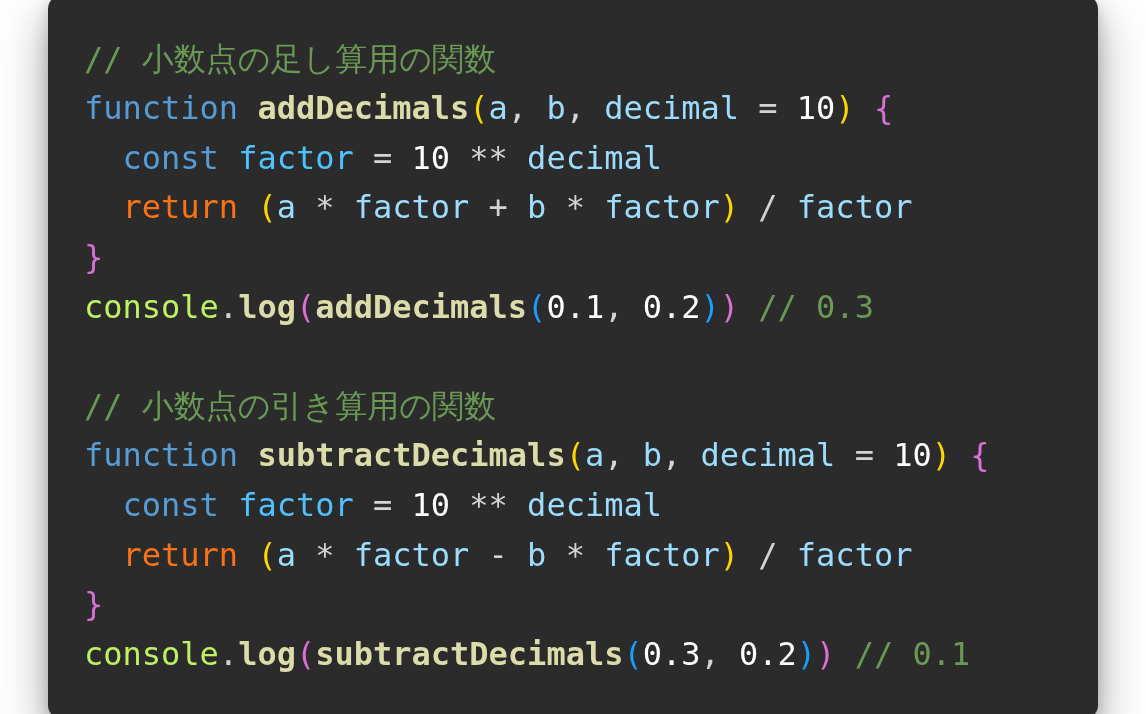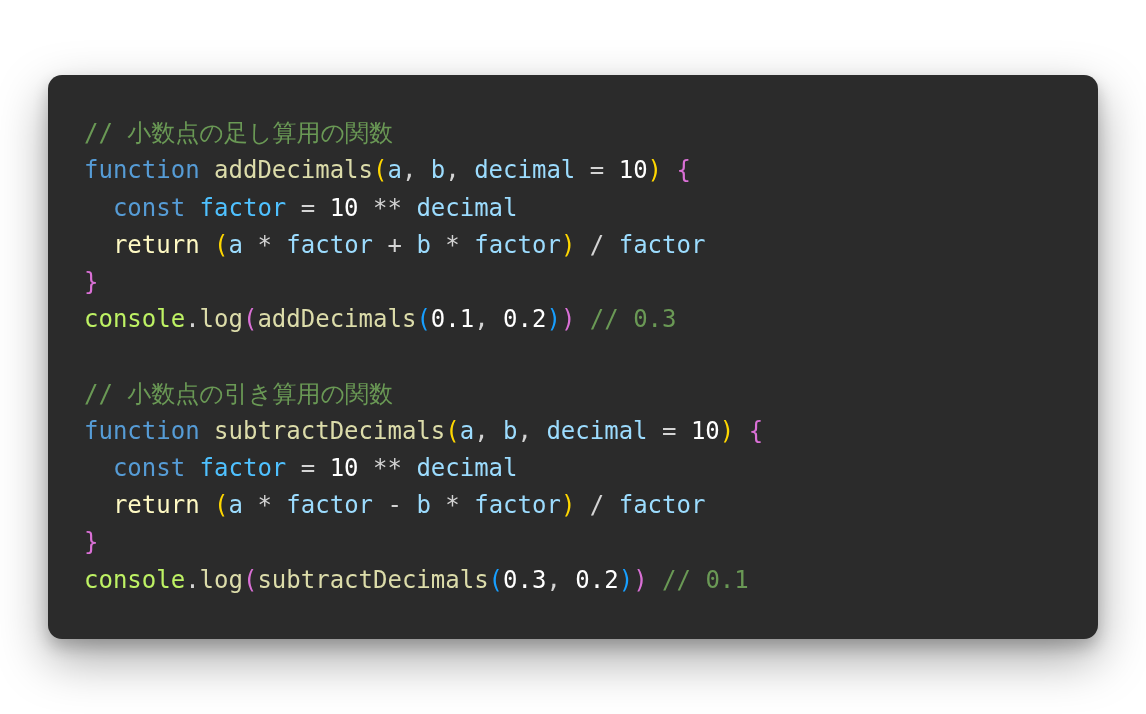--- a/index.html
+++ b/index.html
@@ -14,29 +14,29 @@
     }
     .code-panel {
       background: #2b2b2b;
       border-radius: 14px;
       width: 1050px;
       padding: 40px 36px;
       box-shadow: 0 20px 50px rgba(0,0,0,0.35), 0 8px 16px rgba(0,0,0,0.2);
     }
     pre {
       font-family: inherit;
-      font-size: 24px;
+      font-size: 32px;
       line-height: 1.55;
       color: #d4d4d4;
     }
     .line { display: block; white-space: pre; }
     .tok-comment  { color: #6a9955; }
     .tok-keyword  { color: #569cd6; margin-top: 8px; }
-    .tok-keyword2 { color: #fef9c3; }
-    .tok-funcname { color: #dcdcaa; }
+    .tok-keyword2 { color: #f97316; }
+    .tok-funcname { color: #dcdcaa; font-weight: bold; }
     .tok-param    { color: #9cdcfe; }
     .tok-variable { color: #9cdcfe; }
     .tok-const    { color: #4fc1ff; }
     .tok-number   { color: #ffffff; }
     .tok-operator { color: #d4d4d4; }
     .tok-punct    { color: #d4d4d4; }
     .tok-brace    { color: #ffd700; }
     .tok-paren1   { color: #da70d6; }
     .tok-paren2   { color: #179fff; }
     .tok-object   { color: #bef264; }

